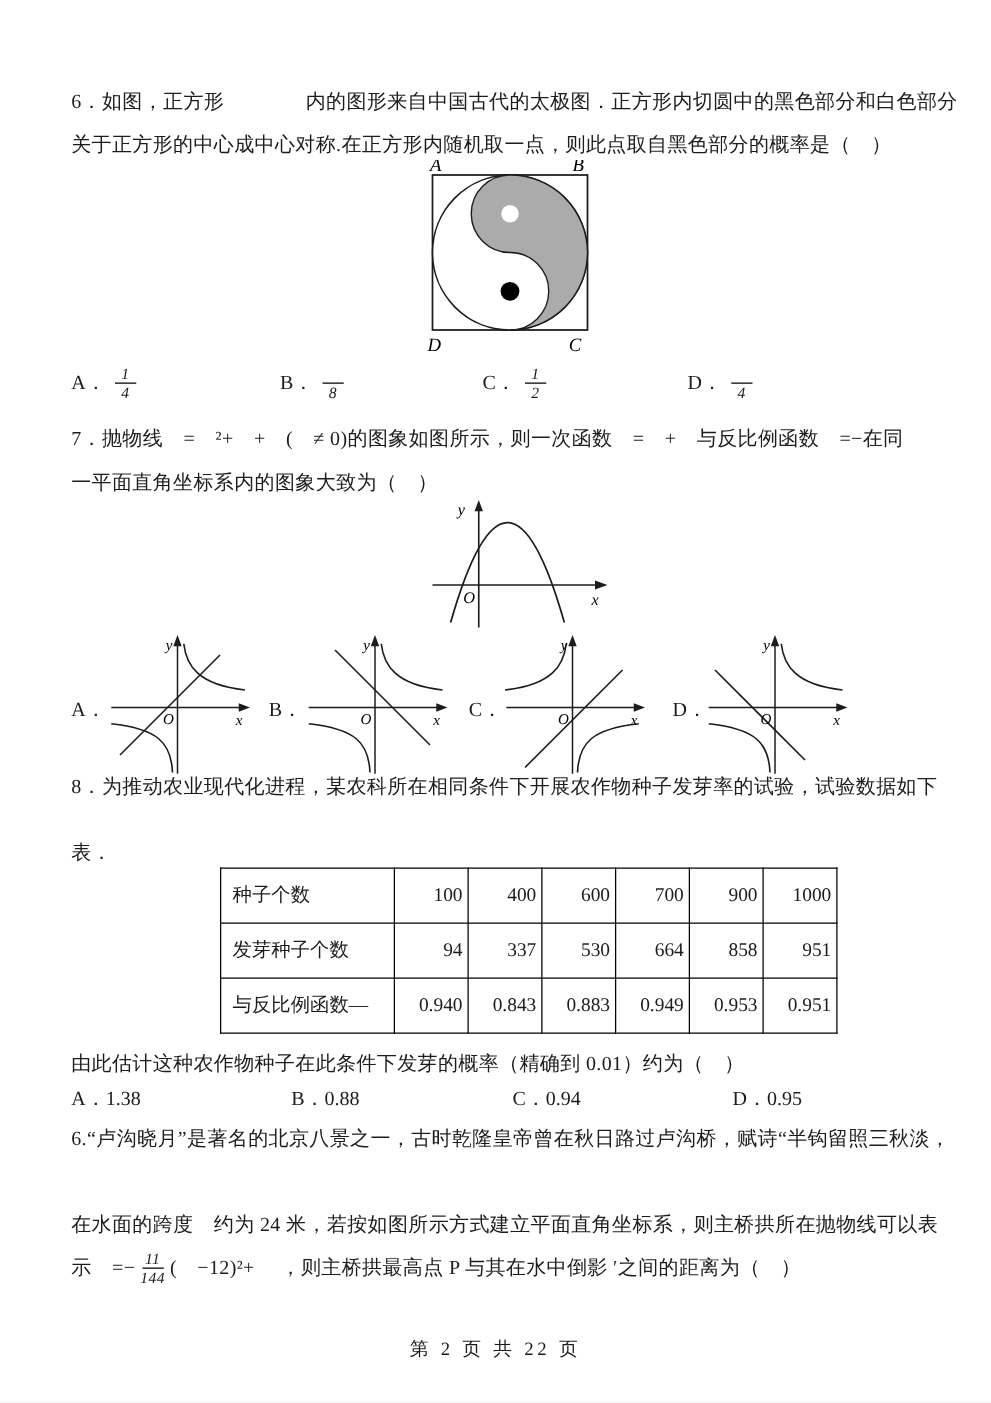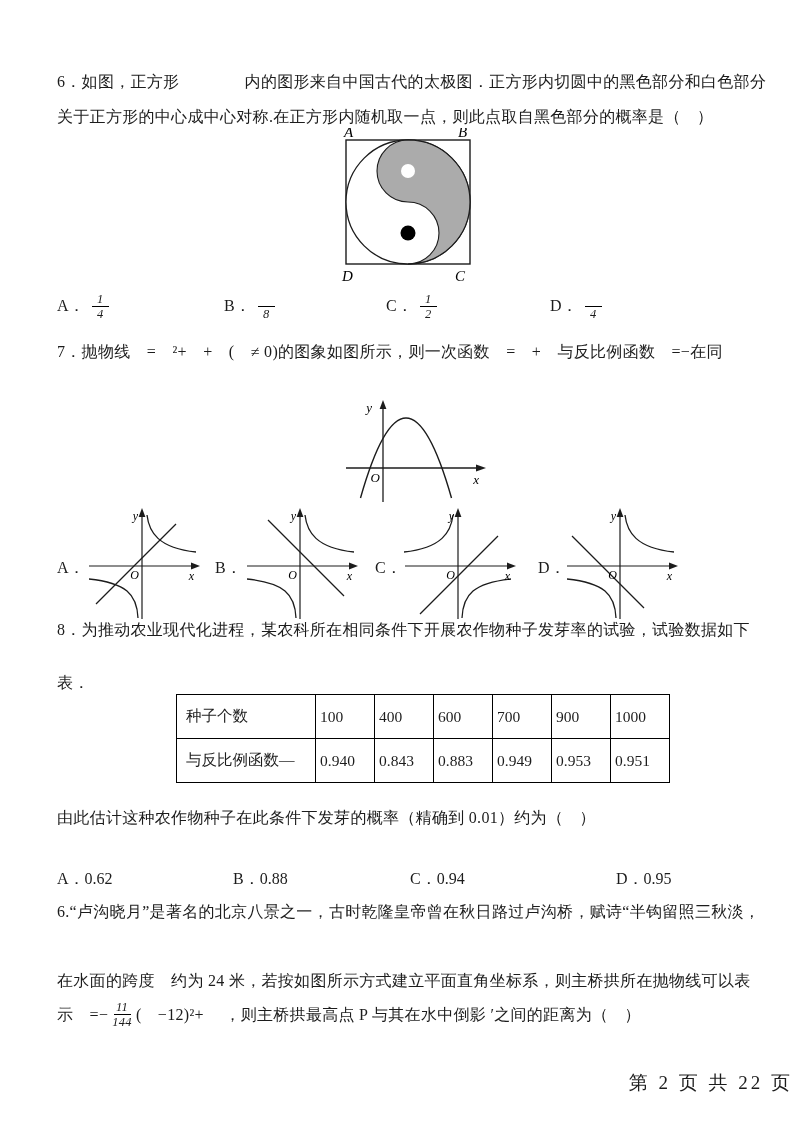--- a/index.html
+++ b/index.html
@@ -54,40 +54,40 @@
   .glabel{position:absolute;font-size:16px;}
   table.data{
     position:absolute;
     left:176px;top:694px;
     border-collapse:collapse;
     font-size:15.5px;
   }
   table.data td{
     border:1.4px solid #000;
     height:43px;
-    text-align:left;
+    text-align:right;
     padding:0 4px;
     min-width:50px;
   }
   table.data td.lab{
     text-align:left;
     padding-left:9px;
     width:125px;
   }
   .formula-line{
     display:flex;
     align-items:center;
     white-space:pre;
   }
   .footer{
     position:absolute;
     top:1070px;left:0;
     width:100%;
-    text-align:right;
-    font-size:19px;
+    text-align:center;
+    font-size:15px;
     letter-spacing:3px;
   }
   svg text{font-family:"Liberation Serif","DejaVu Serif",serif;}
 </style>
 </head>
 <body>
 
 <div class="page">
 
   <div class="tline" style="top:72px">6．如图，正方形　　　　内的图形来自中国古代的太极图．正方形内切圆中的黑色部分和白色部分</div>
@@ -116,20 +116,21 @@
   <div class="opt" style="left:386px;top:292px">
     <span>C．</span>
     <span class="frac"><span class="num">1</span><span class="den">2</span></span>
   </div>
   <div class="opt" style="left:550px;top:292px">
     <span>D．</span>
     <span class="frac"><span class="num"></span><span class="den">4</span></span>
   </div>
 
   <div class="tline" style="top:342px">7．抛物线　=　²+　+　(　≠ 0)的图象如图所示，则一次函数　=　+　与反比例函数　=−在同</div>
+  <div class="tline" style="top:377px">一平面直角坐标系内的图象大致为（　）</div>
 
   <svg class="fig" style="left:338px;top:398px" width="150" height="108" viewBox="0 0 150 108">
     <line x1="8" y1="70" x2="140" y2="70" stroke="#1c1c1c" stroke-width="1.3"></line>
     <polygon points="148,70 138,66.4 138,73.6" fill="#1c1c1c"></polygon>
     <line x1="45" y1="10" x2="45" y2="104" stroke="#1c1c1c" stroke-width="1.3"></line>
     <polygon points="45,2 41.6,11 48.4,11" fill="#1c1c1c"></polygon>
     <path d="M22.5,100 Q68,-60 113.5,100" fill="none" stroke="#1c1c1c" stroke-width="1.4"></path>
     <text x="34" y="14" font-size="13" font-style="italic" text-anchor="end">y</text>
     <text x="141" y="86" font-size="13" font-style="italic" text-anchor="end">x</text>
     <text x="42" y="84" font-size="13" font-style="italic" text-anchor="end">O</text>
@@ -200,37 +201,46 @@
         <tr>
       <td class="lab">种子个数</td>
       <td>100</td>
       <td>400</td>
       <td>600</td>
       <td>700</td>
       <td>900</td>
       <td>1000</td>
     </tr>
     <tr>
+      <td class="lab">发芽种子个数</td>
+      <td>94</td>
+      <td>337</td>
+      <td>530</td>
+      <td>664</td>
+      <td>858</td>
+      <td>951</td>
+    </tr>
+    <tr>
       <td class="lab">与反比例函数—</td>
       <td>0.940</td>
       <td>0.843</td>
       <td>0.883</td>
       <td>0.949</td>
       <td>0.953</td>
       <td>0.951</td>
     </tr>
   </tbody>
     </table>
 
-  <div class="tline" style="top:808px">由此估计这种农作物种子在此条件下发芽的概率（精确到 0.01）约为（　）</div>
-
-  <div class="opt" style="left:57px;top:869px">A．0.62</div>
+  <div class="tline" style="top:842px">由此估计这种农作物种子在此条件下发芽的概率（精确到 0.01）约为（　）</div>
+
+  <div class="opt" style="left:57px;top:869px">A．1.38</div>
   <div class="opt" style="left:233px;top:869px">B．0.88</div>
   <div class="opt" style="left:410px;top:869px">C．0.94</div>
-  <div class="opt" style="left:616px;top:869px">D．0.95</div>
+  <div class="opt" style="left:586px;top:869px">D．0.95</div>
 
   <div class="tline" style="top:902px">6.“卢沟晓月”是著名的北京八景之一，古时乾隆皇帝曾在秋日路过卢沟桥，赋诗“半钩留照三秋淡，</div>
   <div class="tline" style="top:971px">在水面的跨度　约为 24 米，若按如图所示方式建立平面直角坐标系，则主桥拱所在抛物线可以表</div>
 
   <div class="tline formula-line" style="top:1000px">
     <span>示　=−</span>
     <span class="frac"><span class="num">11</span><span class="den">144</span></span>
     <span>(　−12)²+　 ，则主桥拱最高点 P 与其在水中倒影 ′之间的距离为（　）</span>
   </div>
 

